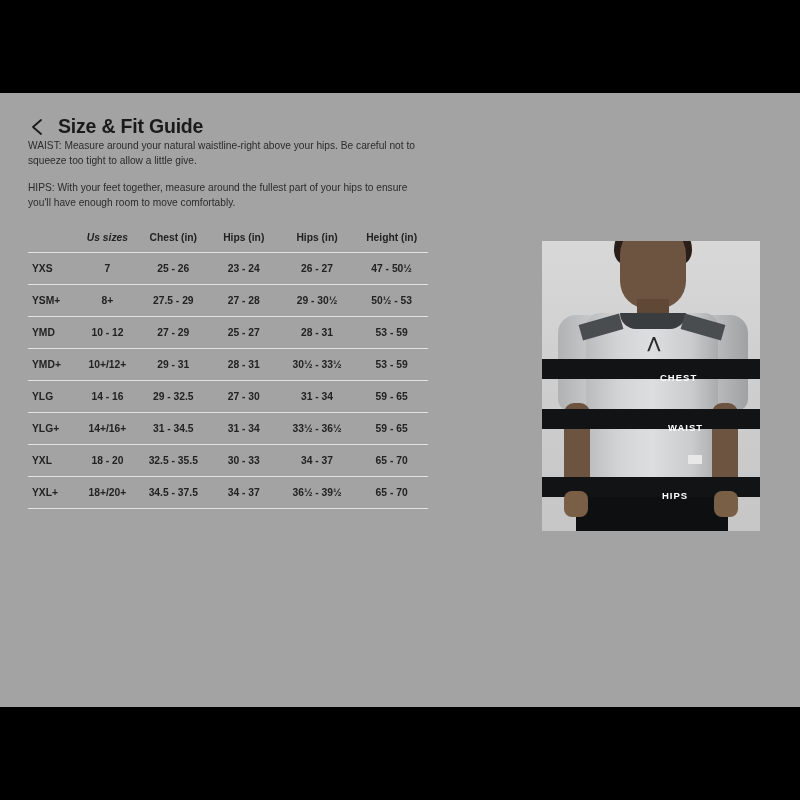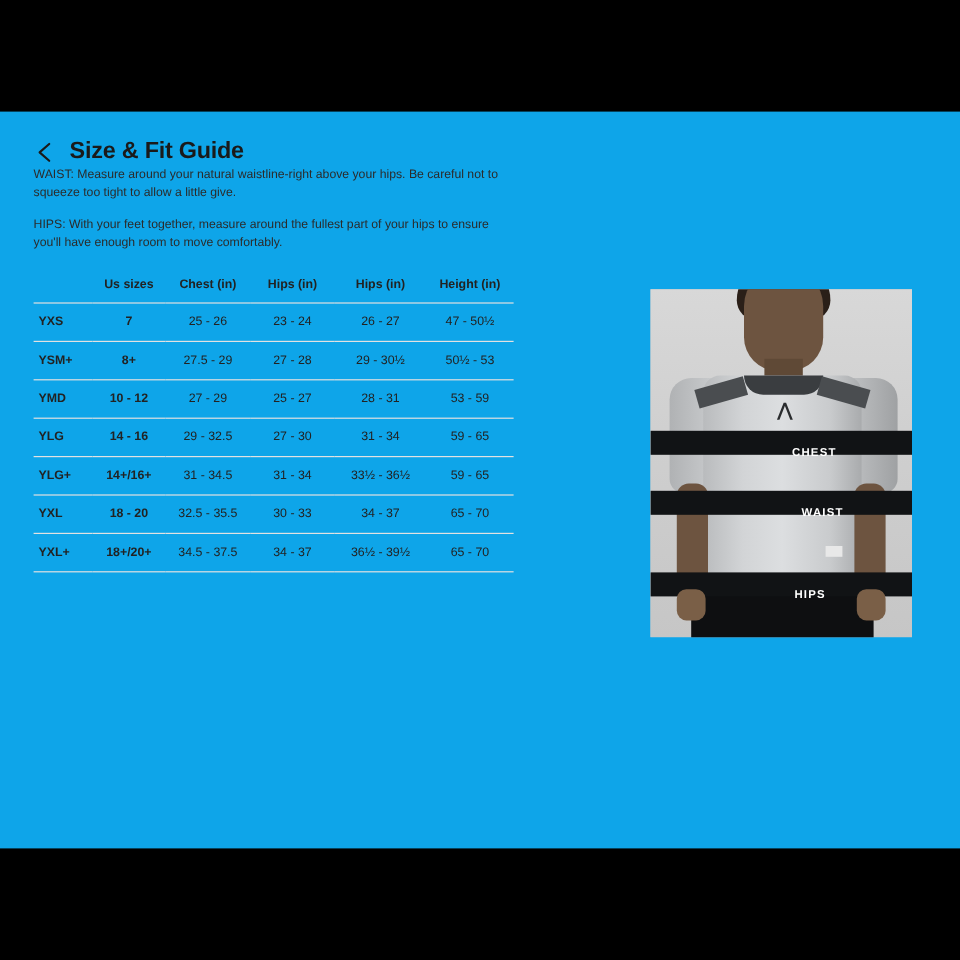--- a/index.html
+++ b/index.html
@@ -12,21 +12,21 @@
     height: 800px;
     font-family: "Liberation Sans", sans-serif;
     overflow: hidden;
   }
   .page {
     position: absolute;
     left: 0;
     top: 93px;
     width: 800px;
     height: 614px;
-    background: #0ea5e9;
+    background: #a3a3a3;
   }
   .header {
     display: flex;
     align-items: center;
     padding: 22px 0 0 26px;
   }
   .back-arrow {
     width: 22px;
     height: 22px;
     display: flex;
@@ -78,41 +78,41 @@
     width: 400px;
     margin-top: 2px;
   }
   table.size-chart th,
   table.size-chart td {
     font-size: 10.3px;
     color: #222222;
     padding: 10px 2px;
     text-align: center;
     border-bottom: 1px solid #e2e2e2;
-    font-weight: normal;
+    font-weight: bold;
     white-space: nowrap;
   }
   table.size-chart thead th {
     font-weight: bold;
     border-bottom: 1px solid #e2e2e2;
     padding-bottom: 9px;
   }
   table.size-chart thead th.corner { width: 44px; }
   table.size-chart tbody th.rowhead,
   table.size-chart tbody td.rowhead {
     text-align: left;
     font-weight: bold;
     padding-left: 4px;
     width: 44px;
   }
   table.size-chart tbody td.ussize {
     font-weight: bold;
     width: 58px;
   }
-  table.size-chart th.col-us { width: 58px; }
+  table.size-chart th.col-us { width: 58px; font-style: italic; }
   table.size-chart th.col-chest,
   table.size-chart td.col-chest { width: 68px; }
   table.size-chart th.col-waist,
   table.size-chart td.col-waist { width: 68px; }
   table.size-chart th.col-hips,
   table.size-chart td.col-hips { width: 74px; }
   table.size-chart th.col-height,
   table.size-chart td.col-height { width: 70px; }
 
   
@@ -290,20 +290,28 @@
             <td class="col-waist">27 - 28</td>
             <td class="col-hips">29 - 30½</td>
             <td class="col-height">50½ - 53</td>
           </tr>
           <tr>
             <td class="rowhead">YMD</td>
             <td class="ussize">10 - 12</td>
             <td class="col-chest">27 - 29</td>
             <td class="col-waist">25 - 27</td>
             <td class="col-hips">28 - 31</td>
+            <td class="col-height">53 - 59</td>
+          </tr>
+          <tr>
+            <td class="rowhead">YMD+</td>
+            <td class="ussize">10+/12+</td>
+            <td class="col-chest">29 - 31</td>
+            <td class="col-waist">28 - 31</td>
+            <td class="col-hips">30½ - 33½</td>
             <td class="col-height">53 - 59</td>
           </tr>
           <tr>
             <td class="rowhead">YLG</td>
             <td class="ussize">14 - 16</td>
             <td class="col-chest">29 - 32.5</td>
             <td class="col-waist">27 - 30</td>
             <td class="col-hips">31 - 34</td>
             <td class="col-height">59 - 65</td>
           </tr>

